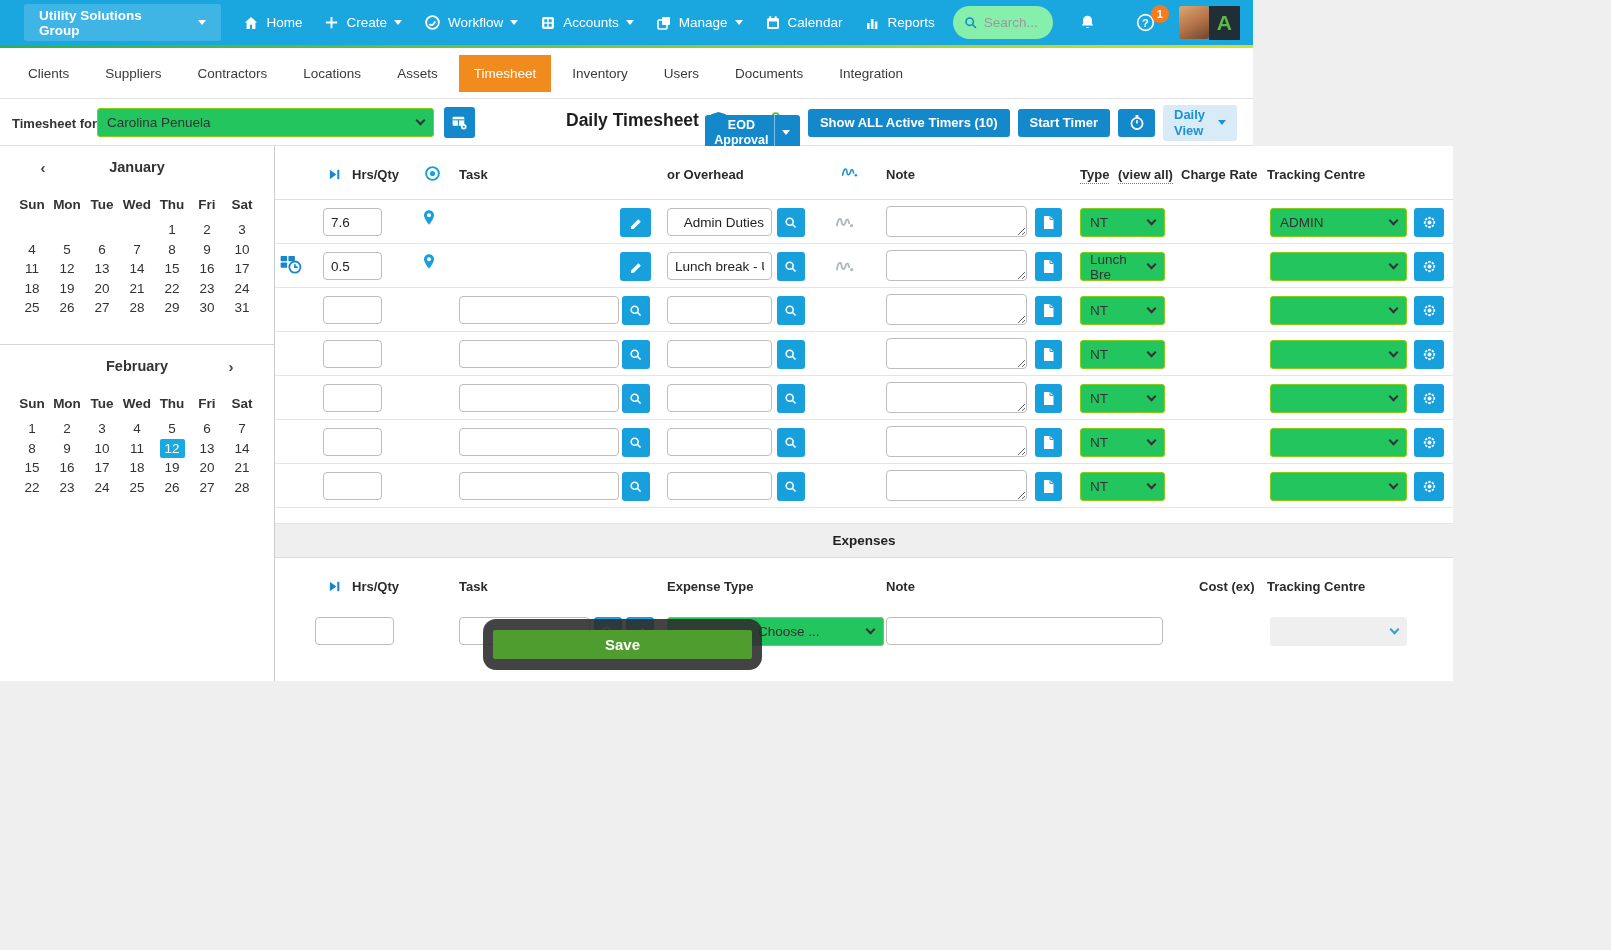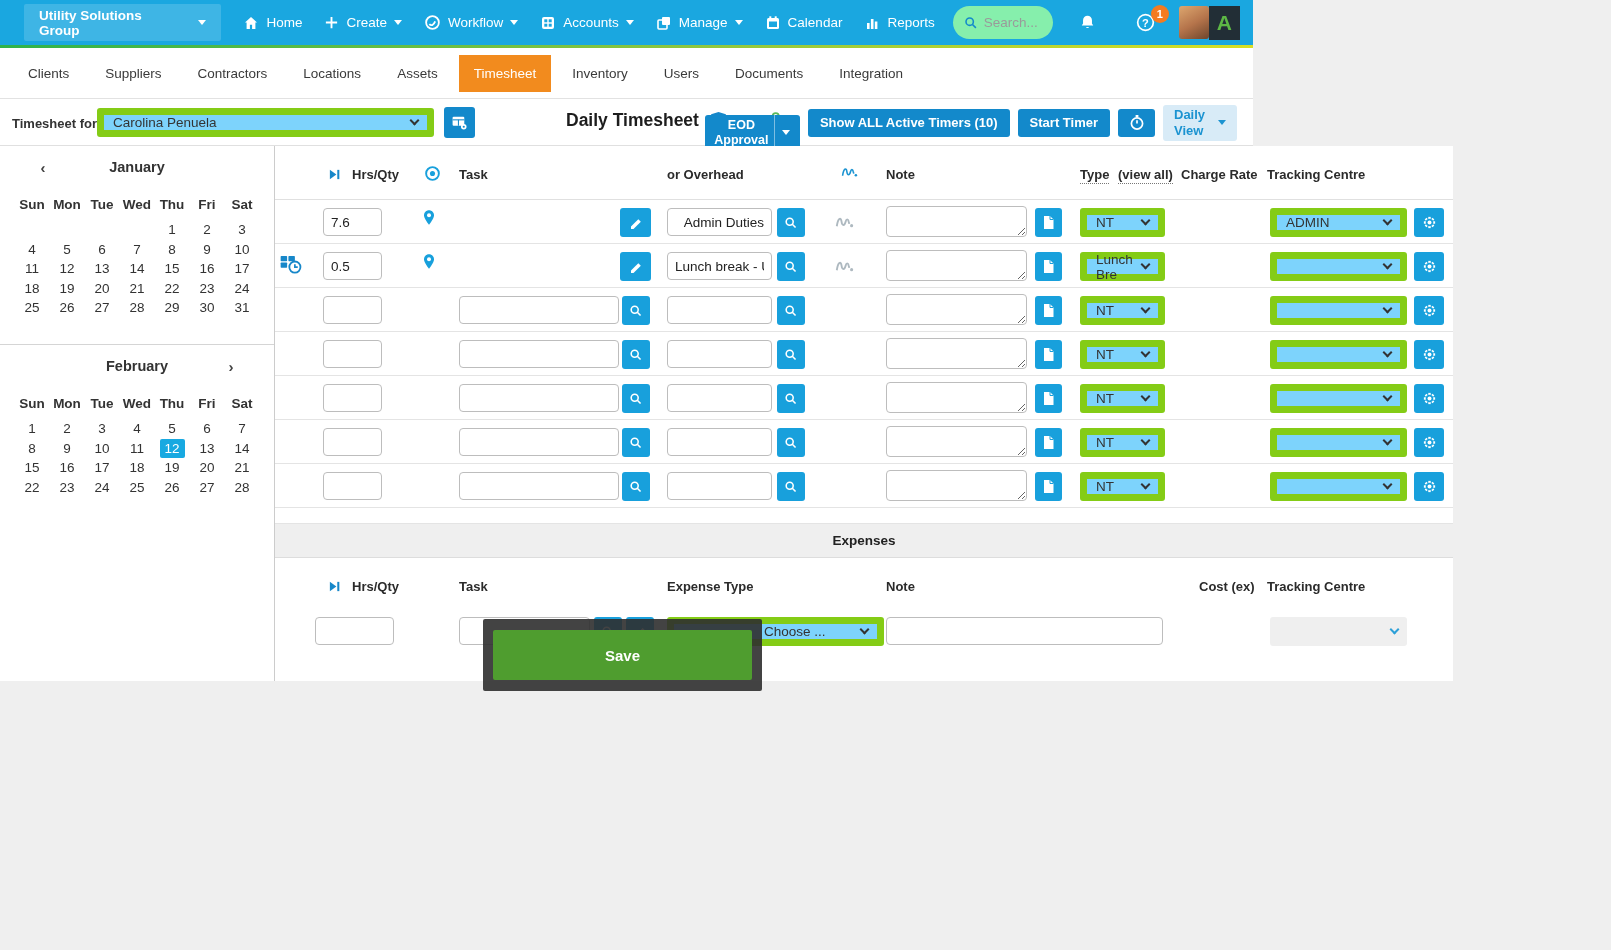--- a/index.html
+++ b/index.html
@@ -38,21 +38,21 @@
   
   .nav2 { position:absolute; left:0; top:48px; width:1253px; height:51px; background:#fff;
           border-bottom:1px solid #e2e2e2; display:flex; align-items:center; padding-left:10px; }
   .tab { padding:11px 15px; margin:0 3px; font-size:13.5px; color:#3a3a3a; cursor:pointer; white-space:nowrap; }
   .tab.active { background:#F28B1E; color:#fff; }
 
   
   .toolbar { position:absolute; left:0; top:99px; width:1253px; height:47px; background:#fff;
              border-bottom:1px solid #e0e0e0; }
   .tf-label { position:absolute; left:12px; top:17px; font-size:13px; font-weight:bold; }
-  .selbox { border:7px solid #84cc16; border-radius:3px; background:#7dd3fc; display:flex;
+  .selbox { border:1px solid #84cc16; border-radius:3px; background:#22c55e; display:flex;
             align-items:center; justify-content:space-between; padding:0 9px; font-size:13.5px;
             cursor:pointer; }
   .chev { display:inline-block; width:7px; height:7px; border-right:2px solid #333;
           border-bottom:2px solid #333; transform:rotate(45deg); margin-top:-4px; flex:none; }
   .chev.blue { border-color:#2da0d8; }
   .tf-select { position:absolute; left:97px; top:9px; width:337px; height:29px; }
   .sqbtn { background:#1389CB; border:none; border-radius:3px; display:flex; align-items:center;
            justify-content:center; cursor:pointer; }
   .tf-btn { position:absolute; left:444px; top:8px; width:31px; height:31px; }
   .title-group { position:absolute; left:566px; top:11px; display:flex; align-items:center; gap:10px; }
@@ -122,22 +122,22 @@
   .e-task { position:absolute; left:184px; top:8px; width:131px; }
   .e-btn1 { left:319px; } .e-btn2 { left:351px; }
   .e-type { position:absolute; left:392px; top:8px; width:217px; height:29px; }
   .e-type .val { position:absolute; left:90px; color:#333; }
   .e-note { position:absolute; left:611px; top:8px; width:277px; }
   .e-track { position:absolute; left:995px; top:8px; width:137px; height:29px; background:#EFEFEF;
              border:none; border-radius:3px; }
   .selbox.empty .val { min-height:1em; }
 
   
-  .save-overlay { position:absolute; left:483px; top:619px; width:279px; height:72px;
-                  background:rgba(47,47,47,0.9); border-radius:2px; display:flex; z-index:5; }
+  .save-overlay { position:absolute; left:483px; top:619px; width:279px; height:51px;
+                  background:rgba(47,47,47,0.9); border-radius:13px; display:flex; z-index:5; }
   .save-btn { margin:11px 10px; flex:1; background:#4F9D2F; border:none; border-radius:2px;
               color:#fff; font-size:15px; font-weight:bold; font-family:inherit; cursor:pointer; }
 </style>
 </head>
 <body>
 
 <div class="page">
 
   <header class="topbar">
     <div class="org-chip">

